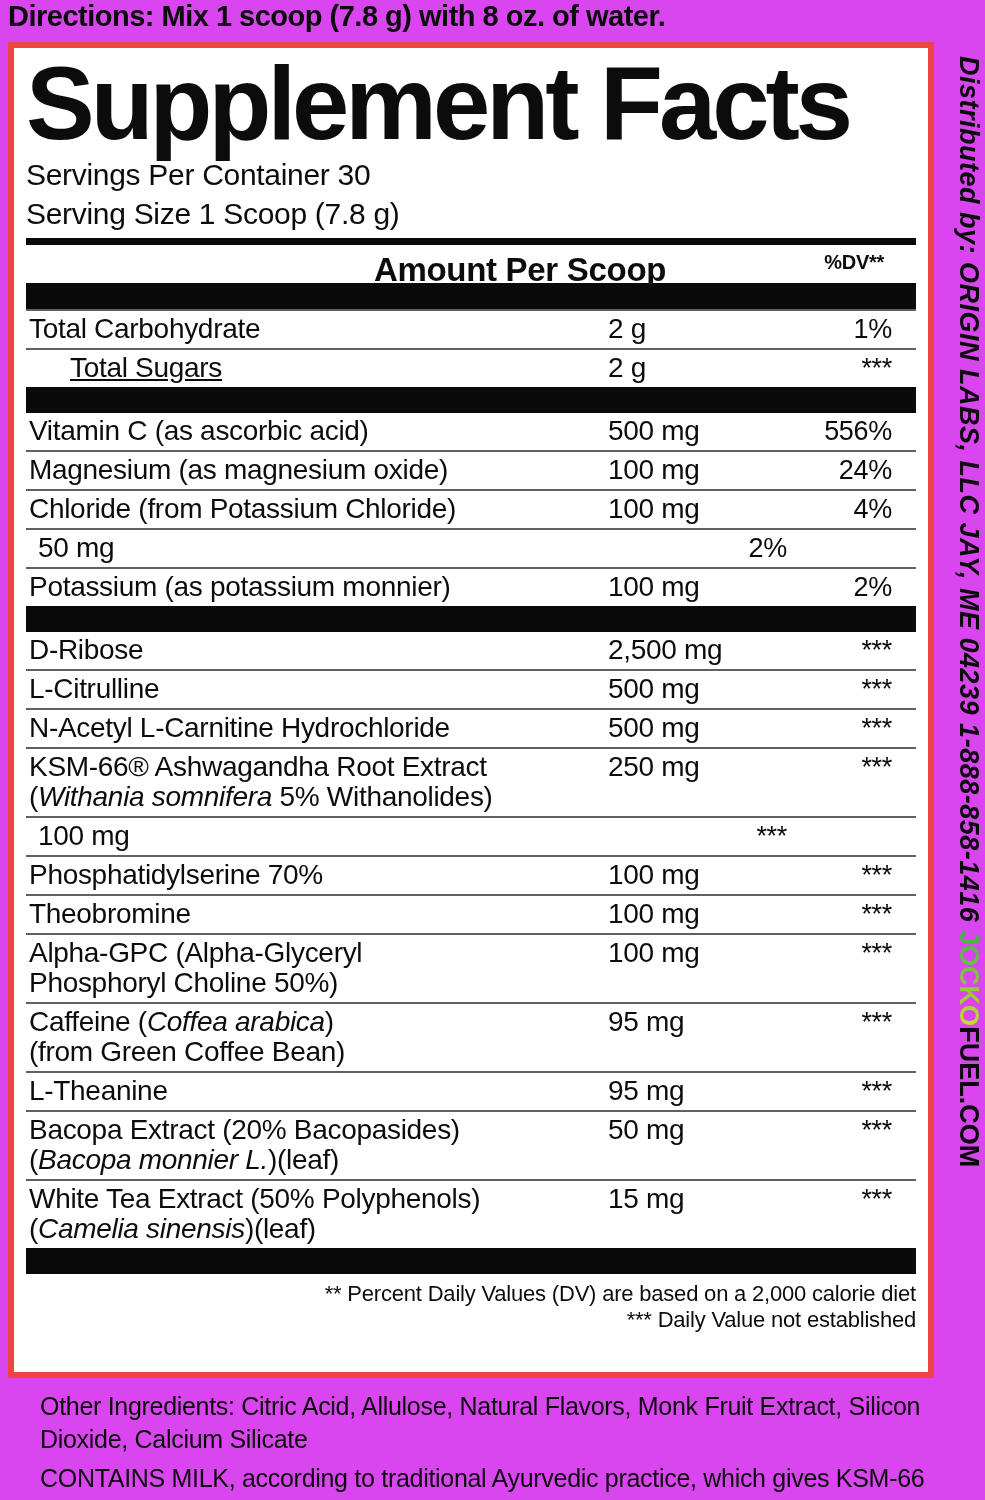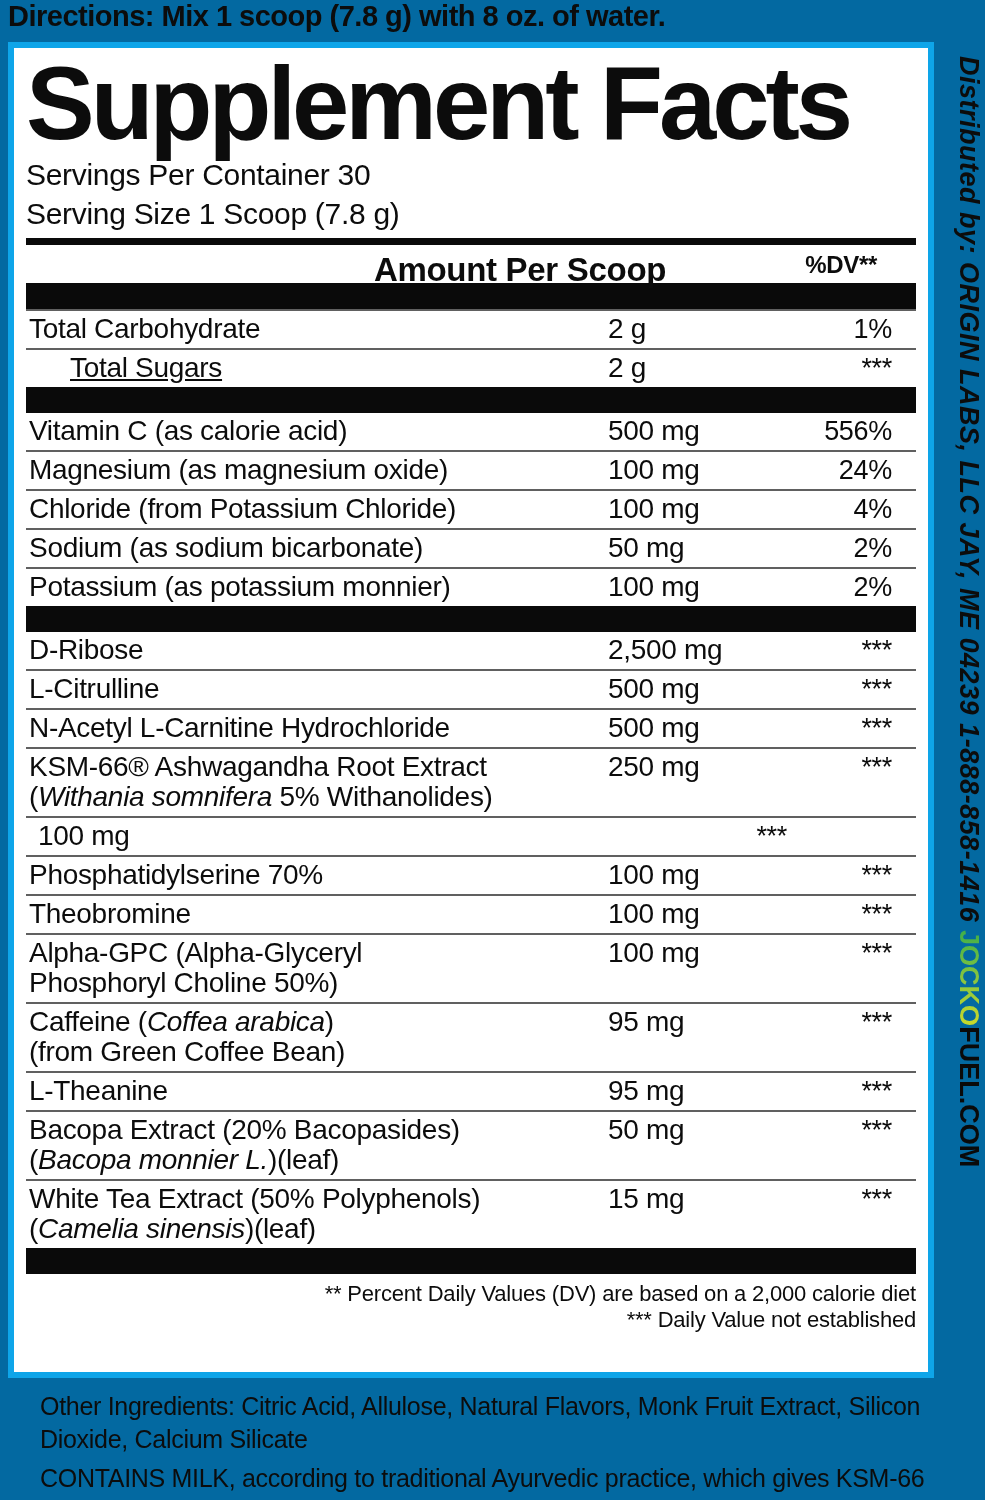--- a/index.html
+++ b/index.html
@@ -1,52 +1,52 @@
 <!DOCTYPE html>
 <html><head>
 <meta charset="utf-8">
 <style>
   html,body{margin:0;padding:0;background:#ffffff;}
   .page{
     position:relative;
     width:985px;height:1500px;
-    background:#0369a1;
+    background:#d946ef;
     font-family:"Liberation Sans", sans-serif;
     color:#0c0c0c;
     overflow:hidden;
   }
   .directions{
     position:absolute;left:8px;top:0px;
     font-size:29px;font-weight:bold;letter-spacing:-0.5px;
     white-space:nowrap;
   }
   .facts-box{
     position:absolute;left:8px;top:42px;
     width:926px;height:1336px;
-    border:6px solid #0ea5e9;
+    border:6px solid #ef4444;
     box-sizing:border-box;
     padding:6px 12px 0 12px;
     overflow:hidden;
     background:#fff;
   }
   .sf-title{
     font-size:103px;font-weight:bold;letter-spacing:-4px;
     line-height:0.98;white-space:nowrap;
     transform-origin:left center;
   }
   .sf-sub{font-size:30px;line-height:39px;letter-spacing:-0.3px;}
   .thick-rule{height:7px;background:#0a0a0a;margin-top:5px;}
   .col-header{position:relative;height:38px;}
   .amount-head{
     position:absolute;left:294px;width:400px;top:6px;
     text-align:center;font-size:33px;font-weight:bold;letter-spacing:-0.3px;
   }
   .dv-head{
-    position:absolute;right:39px;top:6px;
-    font-size:24px;font-weight:bold;letter-spacing:-0.3px;text-align:right;
+    position:absolute;right:32px;top:6px;
+    font-size:20px;font-weight:bold;letter-spacing:-0.3px;text-align:right;
   }
   .black-bar{height:26px;background:#0a0a0a;}
   .row{
     display:grid;
     grid-template-columns:570px 215px 1fr;
     align-items:start;
     padding:3px 0 4px 0;
     font-size:28px;line-height:30px;letter-spacing:-0.3px;
   }
   .row.rt{border-top:2px solid #606060;}
@@ -102,36 +102,35 @@
           <span class="cell-amount">2 g</span>
           <span class="cell-dv">1%</span>
         </div>
         <div class="row rt">
           <span class="cell-name indent">Total Sugars</span>
           <span class="cell-amount">2 g</span>
           <span class="cell-dv">***</span>
         </div>
         <div class="black-bar"></div>
         <div class="row">
-          <span class="cell-name">Vitamin C (as calorie acid)</span>
+          <span class="cell-name">Vitamin C (as ascorbic acid)</span>
           <span class="cell-amount">500 mg</span>
           <span class="cell-dv">556%</span>
         </div>
         <div class="row rt">
           <span class="cell-name">Magnesium (as magnesium oxide)</span>
           <span class="cell-amount">100 mg</span>
           <span class="cell-dv">24%</span>
         </div>
         <div class="row rt">
           <span class="cell-name">Chloride (from Potassium Chloride)</span>
           <span class="cell-amount">100 mg</span>
           <span class="cell-dv">4%</span>
         </div>
         <div class="row rt">
-          <span class="cell-name">Sodium (as sodium bicarbonate)</span>
           <span class="cell-amount">50 mg</span>
           <span class="cell-dv">2%</span>
         </div>
         <div class="row rt">
           <span class="cell-name">Potassium (as potassium monnier)</span>
           <span class="cell-amount">100 mg</span>
           <span class="cell-dv">2%</span>
         </div>
         <div class="black-bar"></div>
         <div class="row">

